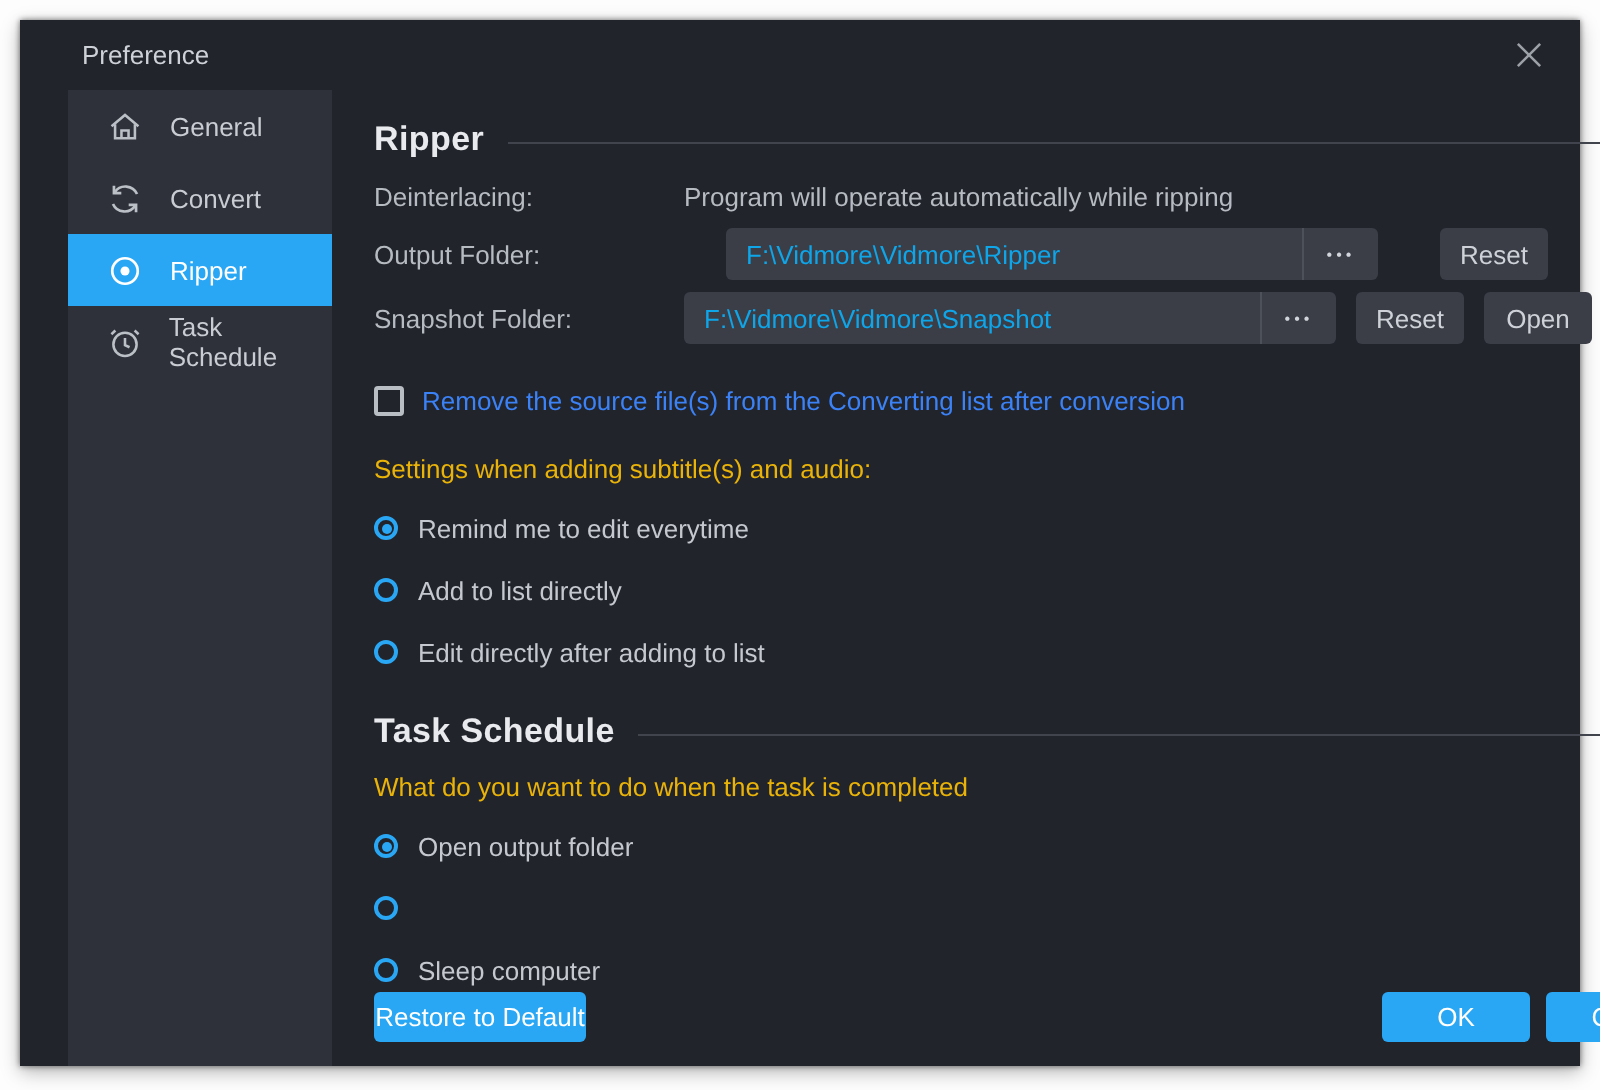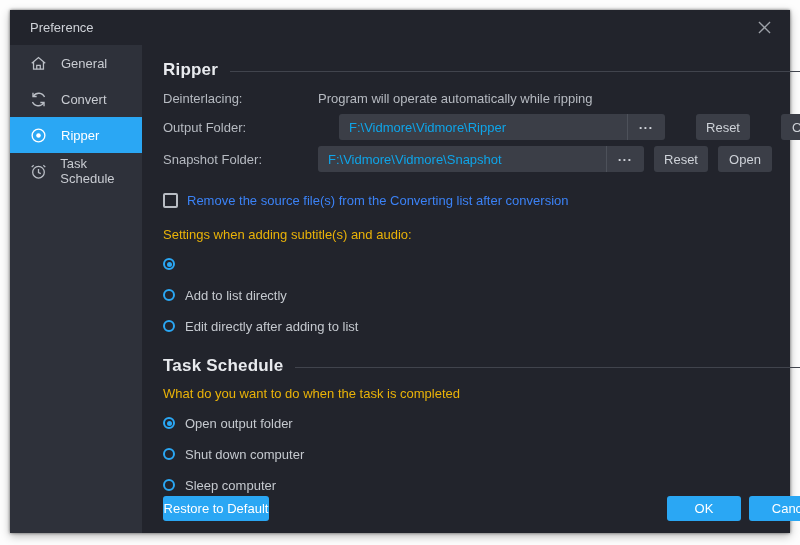--- a/index.html
+++ b/index.html
@@ -12,32 +12,32 @@
   .page { position:relative; width:800px; height:545px; }
 
   .window {
     position:absolute; left:10px; top:10px; width:780px; height:523px;
     background: var(--c-window_bg, #22242c);
     box-shadow: 0 0 3px rgba(0,0,0,.55), 0 3px 9px rgba(0,0,0,.28);
     display:flex; flex-direction:column;
   }
 
   
-  .titlebar { height:35px; display:flex; align-items:center; flex:0 0 35px; }
+  .titlebar { height:35px; display:flex; align-items:center; flex:0 0 35px;padding-left:11px; }
   .title { margin-left:20px; font-size:13px; color:#ced1d7; }
   .close-btn {
     margin-left:auto; margin-right:12px; width:28px; height:26px;
     display:flex; align-items:center; justify-content:center;
     color:#9da1a8; cursor:pointer;
   }
 
   
   .win-body { display:flex; flex:1; min-height:0; }
 
-  .sidebar { width:132px; background: var(--c-sidebar_bg, #2e313a); flex:0 0 132px; }
+  .sidebar { width:132px; background: var(--c-sidebar_bg, #2e313a); flex:0 0 132px;margin-left:24px; }
   .side-item {
     height:36px; display:flex; align-items:center;
     padding-left:19px; gap:13px;
     color:#c9ccd2; font-size:13px; cursor:pointer;
   }
   .side-item .sicon { width:19px; height:19px; display:flex; align-items:center; justify-content:center; color:#bbbfc6; }
   .side-item.on { background: var(--c-accent, #2aa7f4); color:#ffffff; }
   .side-item.on .sicon { color:#ffffff; }
 
   .main { position:relative; flex:1; padding:14px 20px 0 21px; font-size:13px; }
@@ -195,20 +195,21 @@
 
         <div class="checkrow">
           <span class="cbox"></span>
           <span>Remove the source file(s) from the Converting list after conversion</span>
         </div>
 
         <div class="plain">Settings when adding subtitle(s) and audio:</div>
 
         <div class="radiorow">
           <span class="radio on"></span>
+          <span>Remind me to edit everytime</span>
         </div>
         <div class="radiorow">
           <span class="radio"></span>
           <span>Add to list directly</span>
         </div>
         <div class="radiorow">
           <span class="radio"></span>
           <span>Edit directly after adding to list</span>
         </div>
 
@@ -218,21 +219,20 @@
         </div>
 
         <div class="plain mt9">What do you want to do when the task is completed</div>
 
         <div class="radiorow">
           <span class="radio on"></span>
           <span>Open output folder</span>
         </div>
         <div class="radiorow">
           <span class="radio"></span>
-          <span>Shut down computer</span>
         </div>
         <div class="radiorow">
           <span class="radio"></span>
           <span>Sleep computer</span>
         </div>
 
         <div class="footer">
           <button class="bluebtn restore">Restore to Default</button>
           <button class="bluebtn okbtn">OK</button>
           <button class="bluebtn cancelbtn">Cancel</button>

